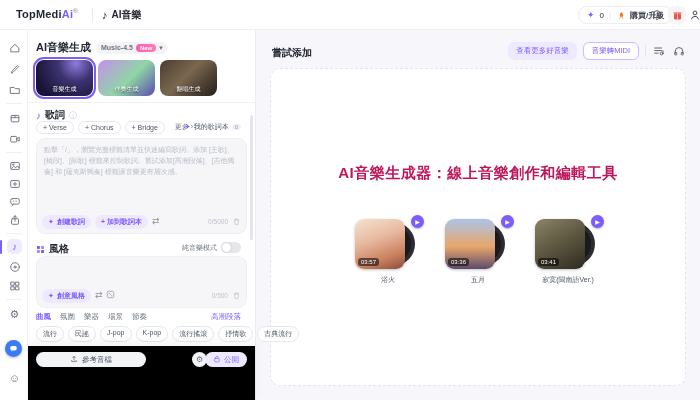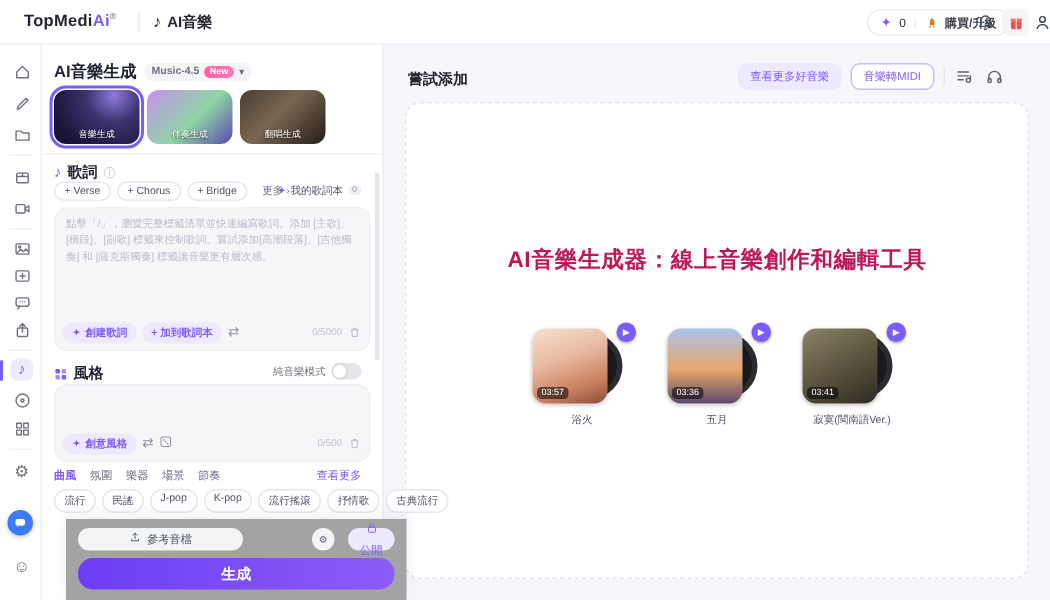--- a/index.html
+++ b/index.html
@@ -60,31 +60,31 @@
   .trash{width:9px;height:9px;cursor:pointer;}
   .trash svg{width:9px;height:9px;stroke:#b7bbc5;fill:none;stroke-width:1;}
   .toggle-wrap{position:absolute;right:14px;font-size:7px;color:#6b7280;display:flex;align-items:center;gap:4px;}
   .toggle{width:20px;height:11px;border-radius:999px;background:#e5e7eb;position:relative;cursor:pointer;}
   .toggle .knob{position:absolute;left:1px;top:1px;width:9px;height:9px;border-radius:50%;background:#fff;box-shadow:0 0 2px rgba(0,0,0,.25);}
   .style-tabs{position:absolute;left:8px;top:282px;display:flex;gap:9px;font-size:7.5px;color:#6b7280;}
   .style-tabs .tab{cursor:pointer;}
   .style-tabs .tab.active{color:#7c5cfc;font-weight:bold;}
   .see-more{position:absolute;right:14px;top:282px;font-size:7.5px;color:#7c5cfc;cursor:pointer;}
   .genres{position:absolute;left:8px;top:296px;display:flex;gap:4px;flex-wrap:nowrap;width:230px;}
-  .lp-footer{position:absolute;left:16px;bottom:0;width:100%;height:54px;background:#a3a3a3;box-shadow:0 -4px 10px rgba(30,30,60,.06);z-index:12;font-family:Liberation Mono, monospace;}
+  .lp-footer{position:absolute;left:0;bottom:0;width:100%;height:54px;background:#000000;box-shadow:0 -4px 10px rgba(30,30,60,.06);z-index:12;}
   .ref-btn{position:absolute;left:8px;top:6px;width:110px;height:15px;background:#f3f4f6;border-radius:999px;display:flex;align-items:center;justify-content:center;gap:4px;font-size:7.5px;color:#4b5563;cursor:pointer;}
   .gear-btn{position:absolute;right:48px;top:6px;width:15px;height:15px;background:#f3f4f6;border-radius:50%;display:flex;align-items:center;justify-content:center;font-size:8px;color:#6b7280;cursor:pointer;}
-  .pub-btn{position:absolute;right:8px;top:6px;height:15px;background:#efe9ff;border-radius:999px;display:flex;align-items:center;justify-content:center;gap:3px;font-size:7.5px;color:#7c5cfc;padding:0 8px;cursor:pointer;flex-direction:column;}
+  .pub-btn{position:absolute;right:8px;top:6px;height:15px;background:#efe9ff;border-radius:999px;display:flex;align-items:center;justify-content:center;gap:3px;font-size:7.5px;color:#7c5cfc;padding:0 8px;cursor:pointer;}
   .gen-btn{position:absolute;left:8px;top:26px;width:211px;height:21px;border-radius:10px;border:none;cursor:pointer;
     background:linear-gradient(90deg,#6d3df5,#8b5cf6);color:#fff;font-size:10px;font-weight:bold;font-family:inherit;}
   .lp-scrollbar{position:absolute;right:2px;top:85px;width:3px;height:125px;background:#e5e5ec;border-radius:3px;cursor:pointer;}
   
   .rpanel{position:absolute;left:256px;top:30px;width:444px;height:370px;background:#f7f7fb;}
   .rp-title{position:absolute;left:16px;top:16px;font-size:10px;font-weight:bold;color:#23262f;}
-  .rp-actions{position:absolute;right:30px;top:12px;display:flex;align-items:center;gap:6px;}
+  .rp-actions{position:absolute;right:14px;top:12px;display:flex;align-items:center;gap:6px;}
   .btn-lav{background:#efe9ff;color:#7c5cfc;font-size:7.5px;border-radius:6px;padding:4px 8px;cursor:pointer;white-space:nowrap;}
   .btn-midi{background:#fff;color:#7c5cfc;font-size:7.5px;border:1px solid #cdbcff;border-radius:6px;padding:3px 8px;cursor:pointer;white-space:nowrap;}
   .rp-vert{width:1px;height:12px;background:#e4e4ec;}
   .rp-ic{width:14px;height:14px;display:flex;align-items:center;justify-content:center;cursor:pointer;}
   .rp-ic svg{width:12px;height:12px;stroke:#5b616d;fill:none;stroke-width:1.1;stroke-linecap:round;stroke-linejoin:round;}
   .canvas{position:absolute;left:14px;top:38px;width:416px;height:318px;background:#fff;border:1px dashed #e3e3ee;border-radius:10px;}
   .hero-title{position:absolute;left:0;width:100%;top:95px;text-align:center;font-size:15px;font-weight:bold;color:#be185d;letter-spacing:.5px;}
   .hero-sub{position:absolute;left:0;width:100%;top:122px;text-align:center;font-size:7.5px;color:#a6abb6;}
   .songs{position:absolute;left:0;top:150px;width:100%;display:flex;justify-content:center;gap:24px;}
   .song{width:66px;position:relative;cursor:pointer;}
@@ -329,21 +329,21 @@
     </div>
   </div>
 
   <div class="style-tabs">
     <span class="tab active">曲風</span>
     <span class="tab">氛圍</span>
     <span class="tab">樂器</span>
     <span class="tab">場景</span>
     <span class="tab">節奏</span>
   </div>
-  <span class="see-more">查看更多</span>
+  <span class="see-more">高潮段落</span>
 
   <div class="genres">
     <span class="chip">流行</span>
     <span class="chip">民謠</span>
     <span class="chip">J-pop</span>
     <span class="chip">K-pop</span>
     <span class="chip">流行搖滾</span>
     <span class="chip">抒情歌</span>
     <span class="chip">古典流行</span>
   </div>
@@ -360,21 +360,20 @@
     <div class="gear-btn">
         <span>⚙</span>
       </div>
     <div class="pub-btn">
       <span class="lock-ic"><svg viewBox="0 0 14 14">
             <rect x="3" y="6" width="8" height="6" rx="1"></rect>
             <path d="M4.8 6 V4.4 a2.2 2.2 0 0 1 4.4 0"></path>
           </svg></span>
       <span>公開</span>
     </div>
-    <button class="gen-btn">生成</button>
   </div>
 </div>
 
 <div class="rpanel">
   <div class="rp-title">嘗試添加</div>
   <div class="rp-actions">
     <span class="btn-lav">查看更多好音樂</span>
     <span class="btn-midi">音樂轉MIDI</span>
     <span class="rp-vert"></span>
     <span class="rp-ic">

